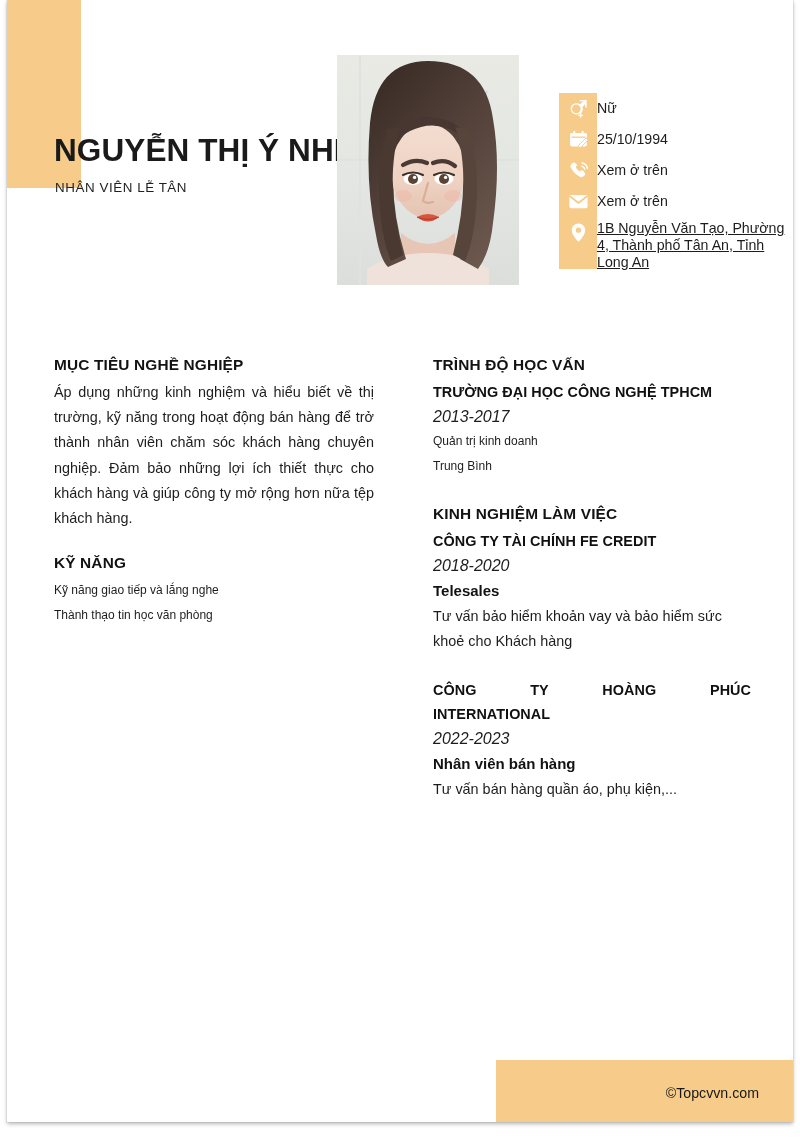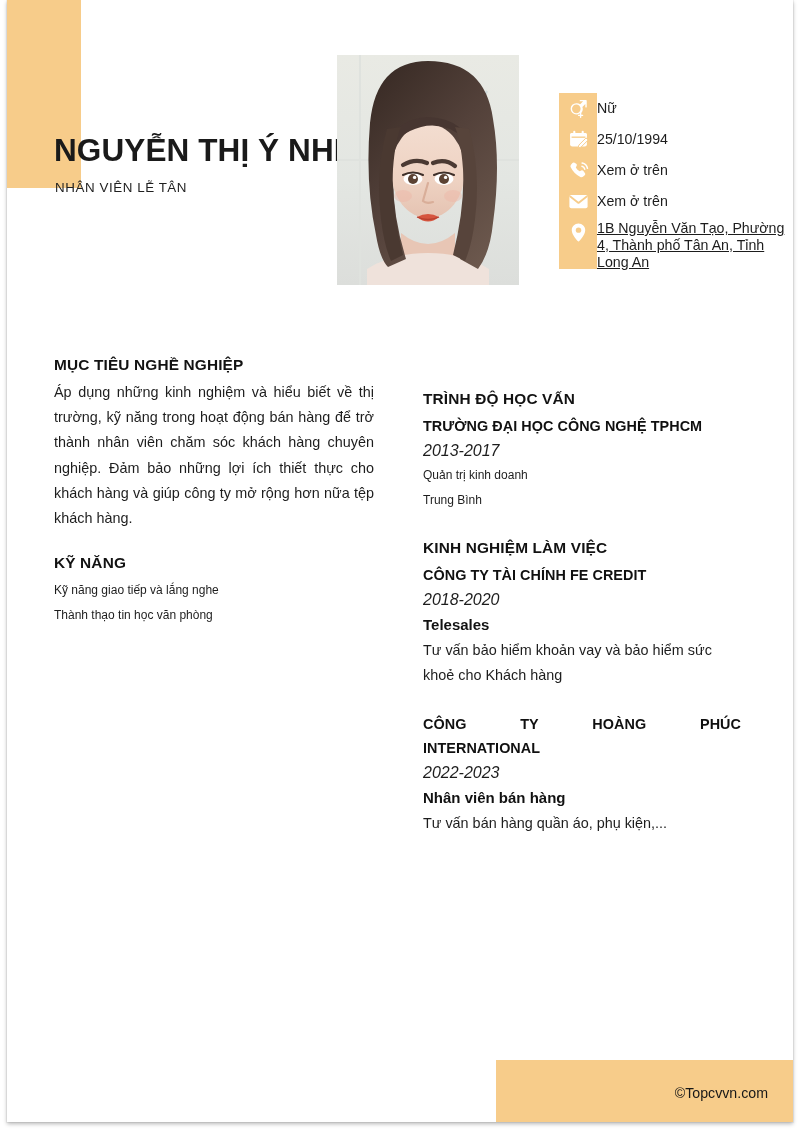--- a/index.html
+++ b/index.html
@@ -99,23 +99,22 @@
   }
 
   
   .col-left {
     position: absolute;
     left: 47px; top: 355px;
     width: 320px;
   }
   .col-right {
     position: absolute;
-    left: 416px; top: 355px;
+    left: 426px; top: 355px;
     width: 318px;
-    margin-top: 34px;
   }
 
   .sec-title {
     font-size: 15.4px;
     font-weight: bold;
     color: #121212;
     letter-spacing: 0.15px;
     margin: 0 0 5px 0;
     line-height: 1.3;
   }
@@ -171,21 +170,21 @@
 
   
   .footer-band {
     position: absolute;
     left: 489px; top: 1060px;
     width: 297px; height: 62px;
     background: #f7cc8a;
   }
   .footer-text {
     position: absolute;
-    right: 25px;
+    right: 34px;
     top: 26px;
     font-size: 14.2px;
     color: #171717;
     line-height: 1;
   }
 </style>
 </head>
 <body>
 
 <div id="page">

